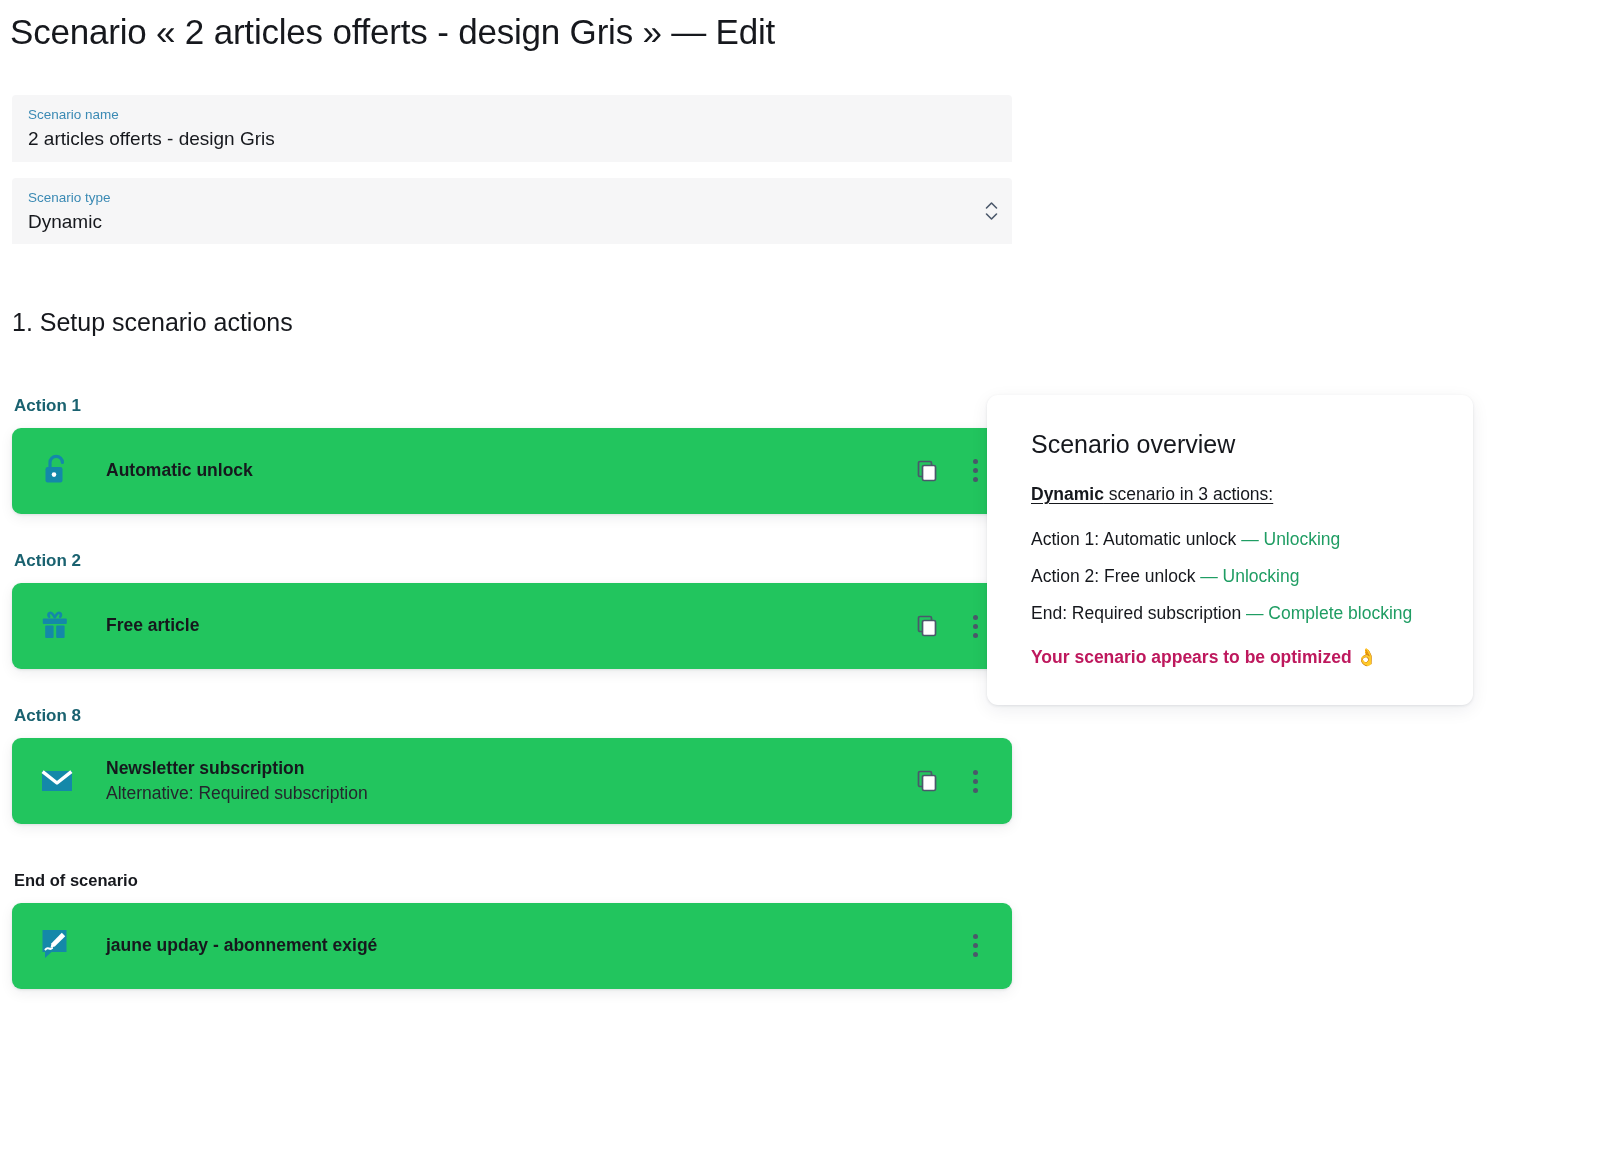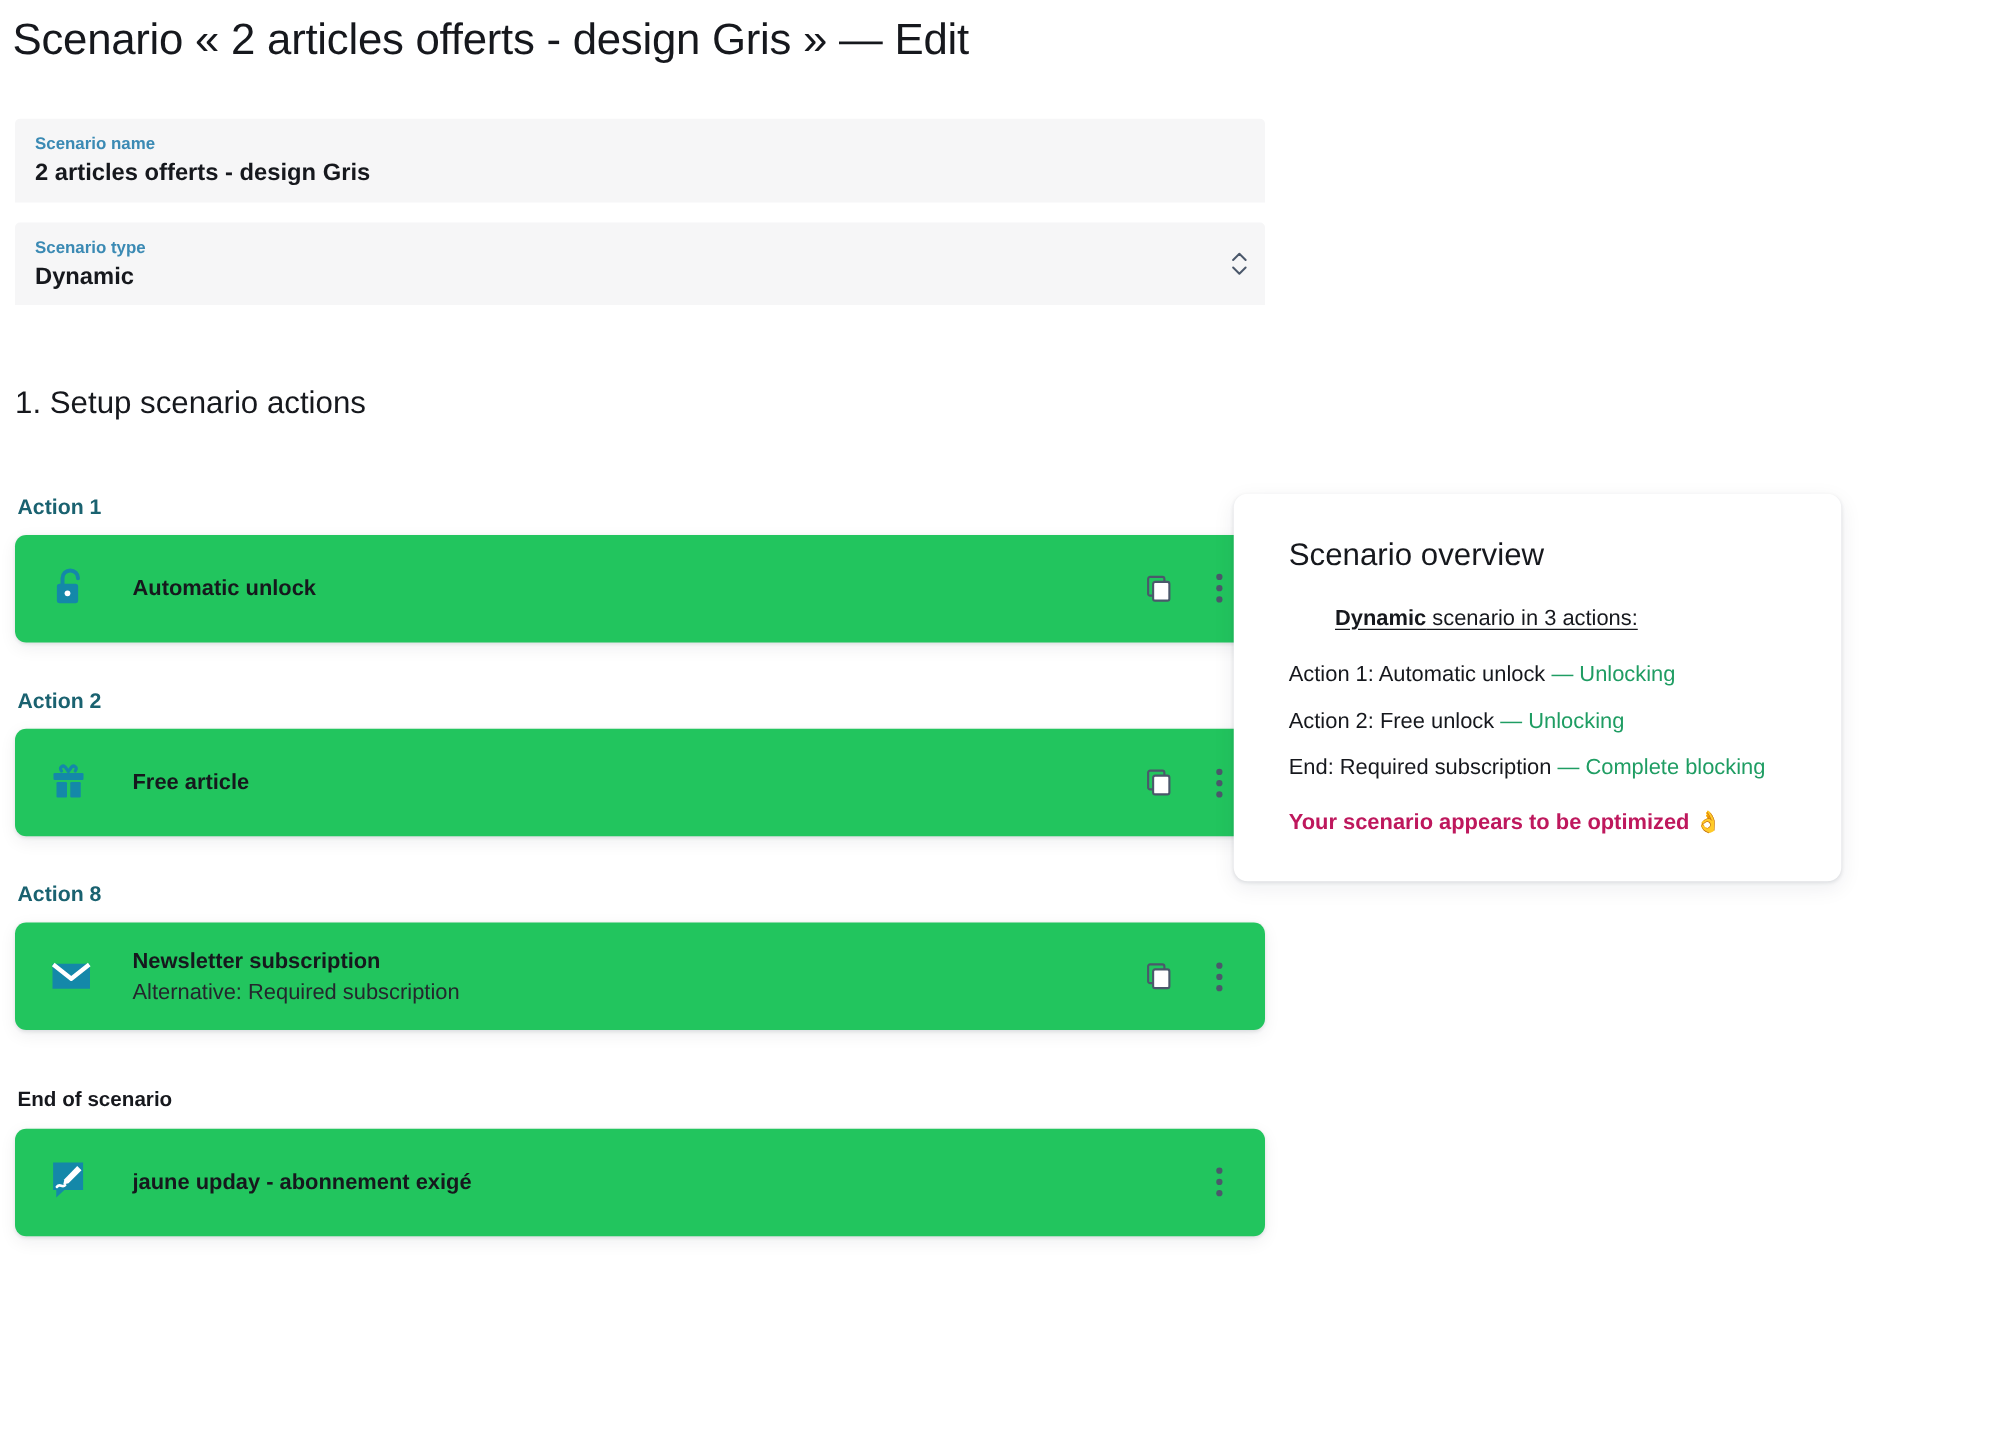--- a/index.html
+++ b/index.html
@@ -39,21 +39,20 @@
   .form-block {
     margin: 40px 0 0 12px;
     width: 1000px;
   }
   .field {
     background: #f6f6f7;
     border-radius: 4px 4px 0 0;
     padding: 12px 16px 10px 16px;
     position: relative;
     min-height: 54px;
-    font-weight: bold;
   }
   .field + .field { margin-top: 16px; }
   .field-label {
     font-size: 13.5px;
     color: #3b8ab4;
     line-height: 1.25;
     margin-bottom: 3px;
   }
   .field-value {
     font-size: 19px;
@@ -193,21 +192,20 @@
     margin: 0 0 22px 0;
     line-height: 1.2;
   }
   .overview-lead {
     font-size: 17.5px;
     color: #16181d;
     text-decoration: underline;
     text-underline-offset: 3px;
     line-height: 1.5;
     margin-bottom: 14px;
-    margin-left: 37px;
   }
   .overview-lead b { font-weight: 700; }
 
   .overview-line {
     font-size: 17.5px;
     color: #16181d;
     line-height: 2.1;
   }
   .green { color: #1f9d63; }
   .overview-footer {

